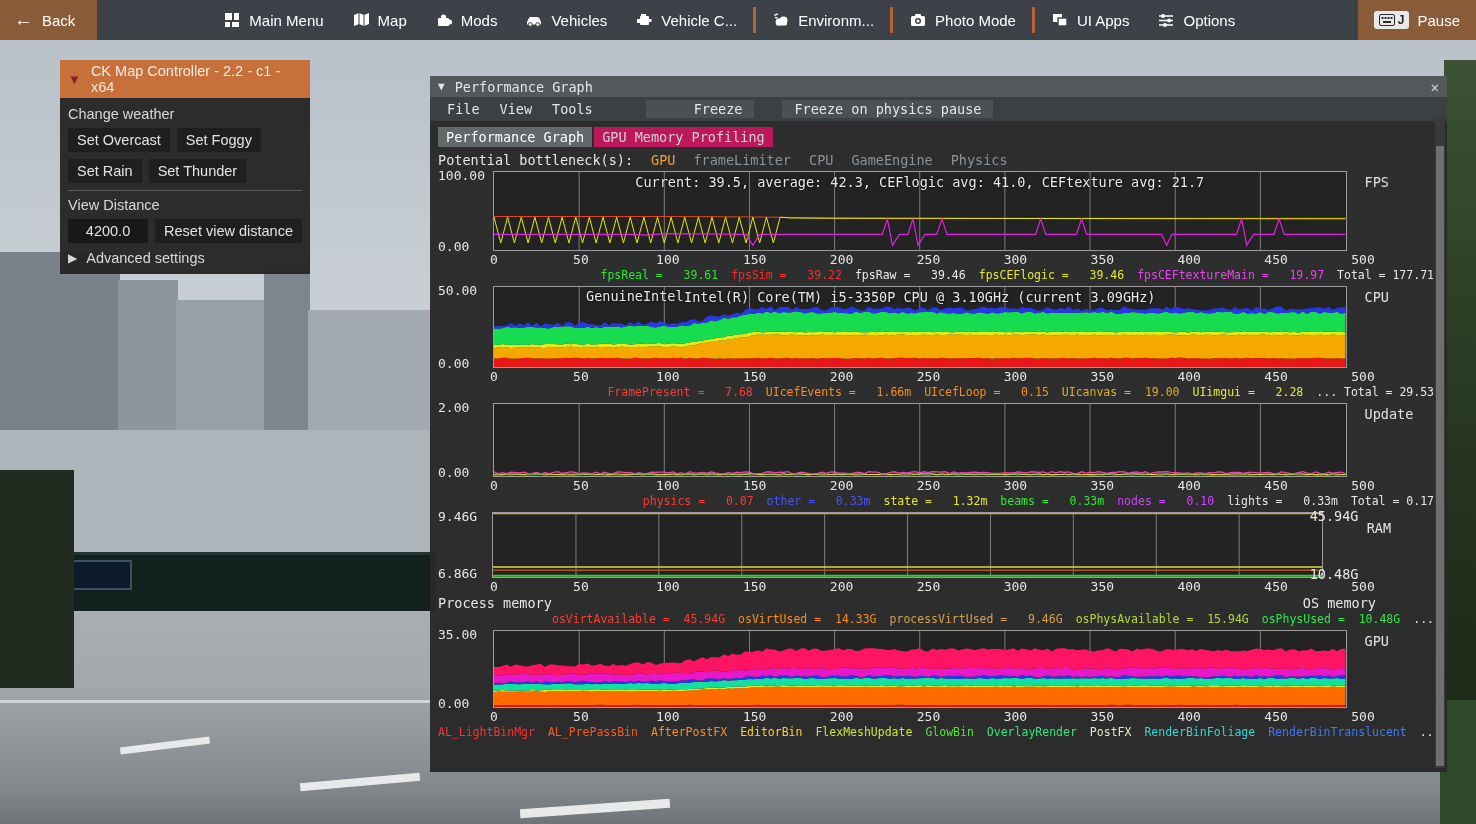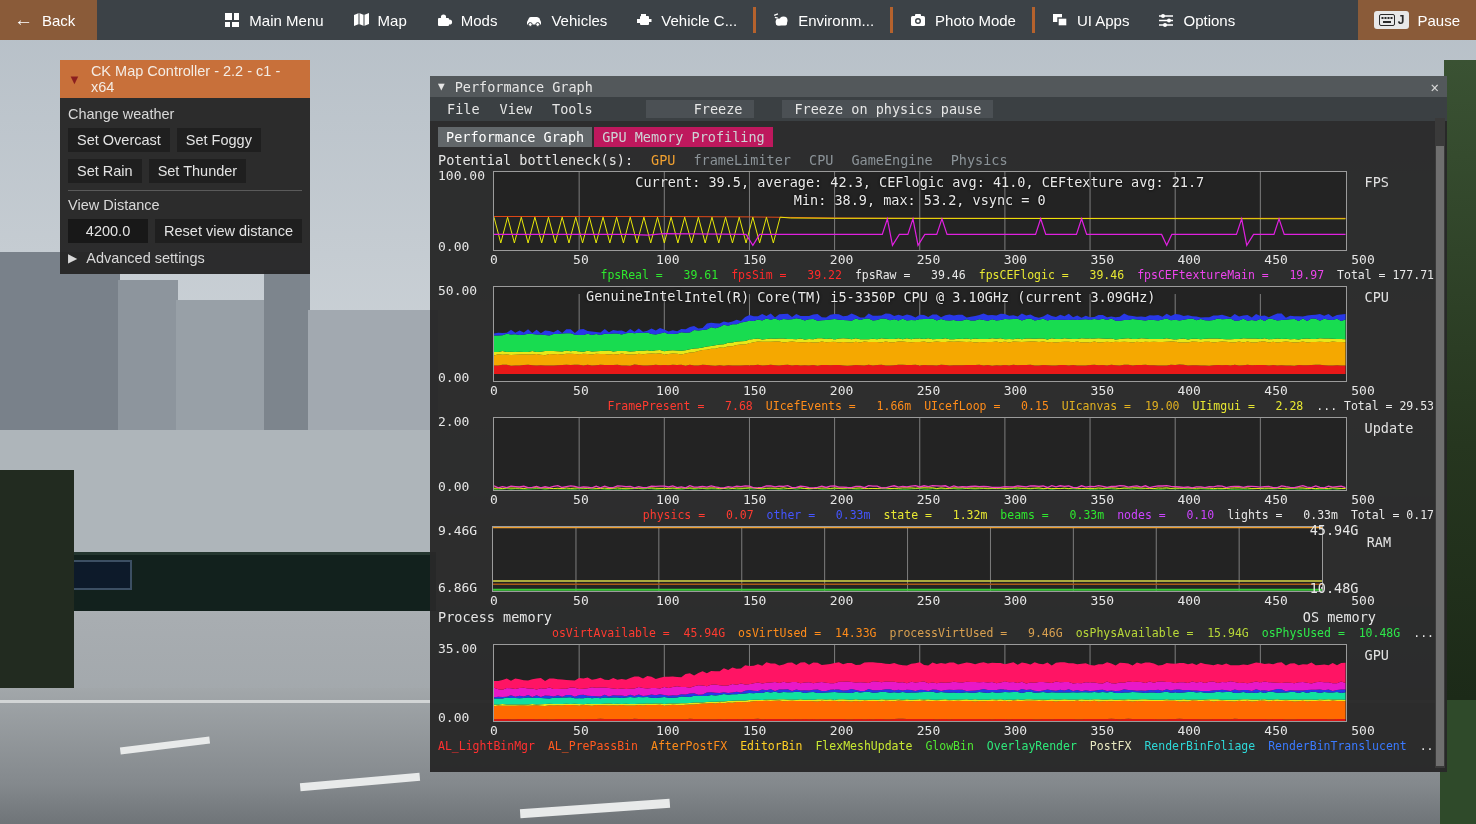--- a/index.html
+++ b/index.html
@@ -292,21 +292,20 @@
               <line x1="511.2" x2="511.2" y1="0" y2="78" stroke="#7d7d7d" stroke-width="1"></line>
               <line x1="596.4" x2="596.4" y1="0" y2="78" stroke="#7d7d7d" stroke-width="1"></line>
               <line x1="681.6" x2="681.6" y1="0" y2="78" stroke="#7d7d7d" stroke-width="1"></line>
               <line x1="766.8" x2="766.8" y1="0" y2="78" stroke="#7d7d7d" stroke-width="1"></line>
               <polyline points="0.0,44.5 170.4,44.5 255.6,44.9 340.8,46.0 426.0,46.3 852.0,46.3" fill="none" stroke="#e04818" stroke-width="1"></polyline>
               <polyline points="0.0,45.2 6.8,71.0 13.6,45.2 20.4,71.0 27.3,45.2 34.1,71.0 40.9,45.2 47.7,71.0 54.5,45.2 61.3,71.0 68.2,45.2 75.0,71.0 81.8,45.2 88.6,71.0 95.4,45.2 102.2,71.0 109.1,45.2 115.9,71.0 122.7,45.2 129.5,71.0 136.3,45.2 143.1,71.0 150.0,45.2 156.8,71.0 163.6,45.2 170.4,71.0 177.2,45.2 184.0,71.0 190.8,45.2 197.7,71.0 204.5,45.2 211.3,71.0 218.1,45.2 224.9,71.0 231.7,45.2 238.6,71.0 245.4,45.2 252.2,71.0 259.0,45.2 265.8,71.0 272.6,45.2 279.5,71.0 286.3,45.2 296.5,46.0 340.8,46.3 852.0,46.8" fill="none" stroke="#e8e80a" stroke-width="1"></polyline>
               <polyline points="0.0,62.4 136.3,62.4 153.4,63.2 170.4,61.6 252.2,62.4 259.0,73.3 265.8,62.4 340.8,62.4 388.5,62.4 393.6,46.8 398.7,73.3 405.6,62.4 414.1,62.4 419.2,46.8 424.3,73.3 431.1,62.4 443.0,62.4 448.2,46.8 453.3,62.4 511.2,62.4 541.9,62.4 547.0,46.8 552.1,62.4 582.8,62.4 587.9,46.8 593.0,62.4 668.0,62.4 673.1,73.3 678.2,62.4 742.9,62.4 748.1,46.8 753.2,73.3 760.0,62.4 780.4,62.4 785.5,46.8 790.7,62.4 852.0,62.4" fill="none" stroke="#e020e0" stroke-width="1.2"></polyline>
             </svg>
           <div class="overlay">
             <div>Current: 39.5, average: 42.3, CEFlogic avg: 41.0, CEFtexture avg: 21.7</div>
-            <div>Min: 38.9, max: 53.2, vsync = 0</div>
           </div>
         </div>
         <div class="rgut">
           <span class="rlab">FPS</span>
         </div>
       </div>
       <div class="ticks">
           <span style="left: 0%;">0</span>
           <span style="left: 10%;">50</span>
           <span style="left: 20%;">100</span>
@@ -321,21 +320,21 @@
         </div>
       <div class="legend"><span style="color: rgb(46, 232, 46);">fpsReal =   39.61</span><span style="color: rgb(255, 42, 42);">fpsSim =   39.22</span><span style="color: rgb(232, 232, 232);">fpsRaw =   39.46</span><span style="color: rgb(232, 232, 50);">fpsCEFlogic =   39.46</span><span style="color: rgb(238, 68, 238);">fpsCEFtextureMain =   19.97</span><span style="color: rgb(232, 232, 232);">Total = 177.71</span></div>
     </div>
 
     <div class="section">
       <div class="prow">
         <div class="ygut">
           <span class="ylab-t">50.00</span>
           <span class="ylab-b">0.00</span>
         </div>
-        <div class="plot" style="height:96px;">
+        <div class="plot" style="height:82px;">
             <svg viewBox="0 0 852 80" width="100%" height="100%">
               <line x1="85.2" x2="85.2" y1="0" y2="80" stroke="#7d7d7d" stroke-width="1"></line>
               <line x1="170.4" x2="170.4" y1="0" y2="80" stroke="#7d7d7d" stroke-width="1"></line>
               <line x1="255.6" x2="255.6" y1="0" y2="80" stroke="#7d7d7d" stroke-width="1"></line>
               <line x1="340.8" x2="340.8" y1="0" y2="80" stroke="#7d7d7d" stroke-width="1"></line>
               <line x1="426" x2="426" y1="0" y2="80" stroke="#7d7d7d" stroke-width="1"></line>
               <line x1="511.2" x2="511.2" y1="0" y2="80" stroke="#7d7d7d" stroke-width="1"></line>
               <line x1="596.4" x2="596.4" y1="0" y2="80" stroke="#7d7d7d" stroke-width="1"></line>
               <line x1="681.6" x2="681.6" y1="0" y2="80" stroke="#7d7d7d" stroke-width="1"></line>
               <line x1="766.8" x2="766.8" y1="0" y2="80" stroke="#7d7d7d" stroke-width="1"></line>

